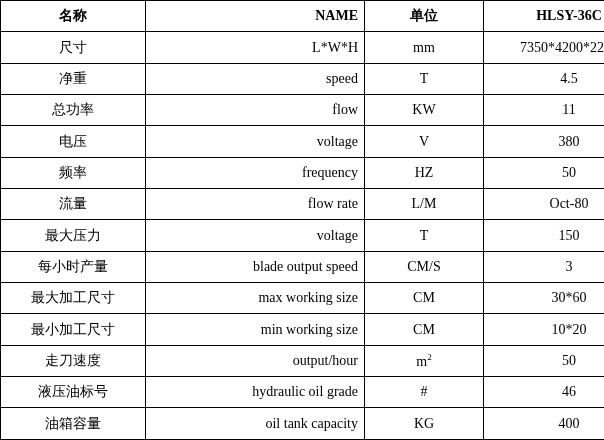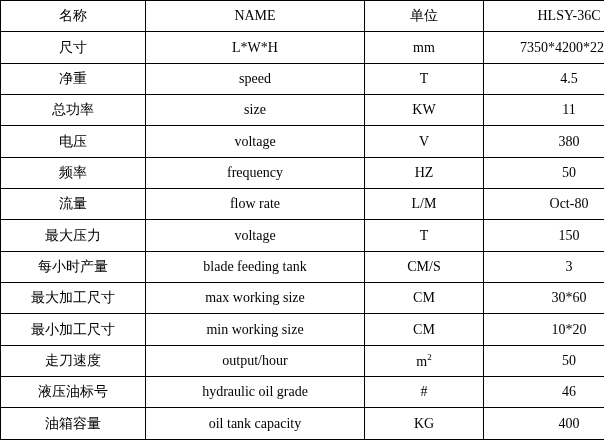--- a/index.html
+++ b/index.html
@@ -22,25 +22,26 @@
   }
   #spec-table td {
     border: 1px solid #000000;
     font-size: 14px;
     padding: 0 6px;
     vertical-align: middle;
     white-space: nowrap;
     overflow: hidden;
   }
   .col-cn   { width: 132px; text-align: center; }
-  .col-en   { width: 206px; text-align: center; }
+  .col-en   { width: 206px; text-align: right; }
   .col-unit { width: 106px; text-align: center; }
   .col-val  { width: 158px; text-align: center; }
 
   .head-cn, .head-en, .head-unit, .head-val {
+    font-weight: bold;
   }
   .cn-text {
     font-family: "DejaVu Sans", sans-serif;
     font-size: 13px;
   }
   sup {
     font-size: 9px;
     vertical-align: super;
   }
 </style>
@@ -63,21 +64,21 @@
       <td class="col-val">7350*4200*2250</td>
     </tr>
     <tr>
       <td class="col-cn cn-text">净重</td>
       <td class="col-en">speed</td>
       <td class="col-unit">T</td>
       <td class="col-val">4.5</td>
     </tr>
     <tr>
       <td class="col-cn cn-text">总功率</td>
-      <td class="col-en">size</td>
+      <td class="col-en">flow</td>
       <td class="col-unit">KW</td>
       <td class="col-val">11</td>
     </tr>
     <tr>
       <td class="col-cn cn-text">电压</td>
       <td class="col-en">voltage</td>
       <td class="col-unit">V</td>
       <td class="col-val">380</td>
     </tr>
     <tr>
@@ -93,21 +94,21 @@
       <td class="col-val">Oct-80</td>
     </tr>
     <tr>
       <td class="col-cn cn-text">最大压力</td>
       <td class="col-en">voltage</td>
       <td class="col-unit">T</td>
       <td class="col-val">150</td>
     </tr>
     <tr>
       <td class="col-cn cn-text">每小时产量</td>
-      <td class="col-en">blade feeding tank</td>
+      <td class="col-en">blade output speed</td>
       <td class="col-unit">CM/S</td>
       <td class="col-val">3</td>
     </tr>
     <tr>
       <td class="col-cn cn-text">最大加工尺寸</td>
       <td class="col-en">max working size</td>
       <td class="col-unit">CM</td>
       <td class="col-val">30*60</td>
     </tr>
     <tr>

